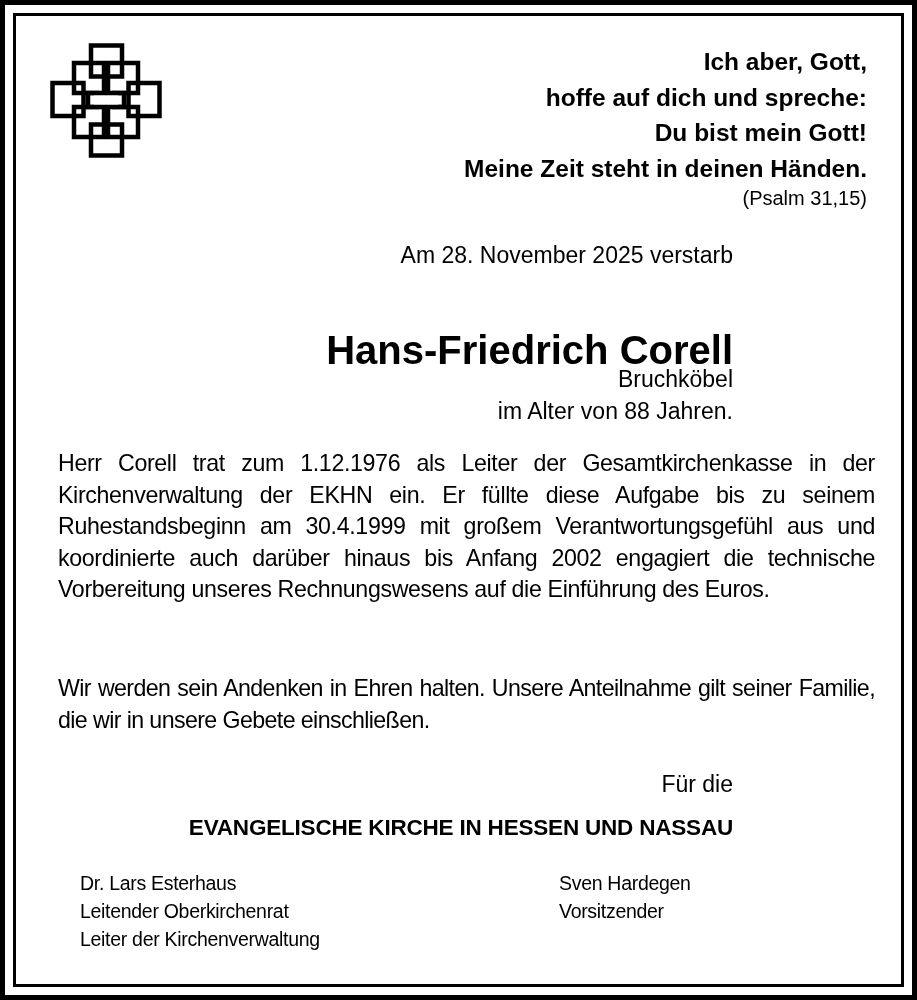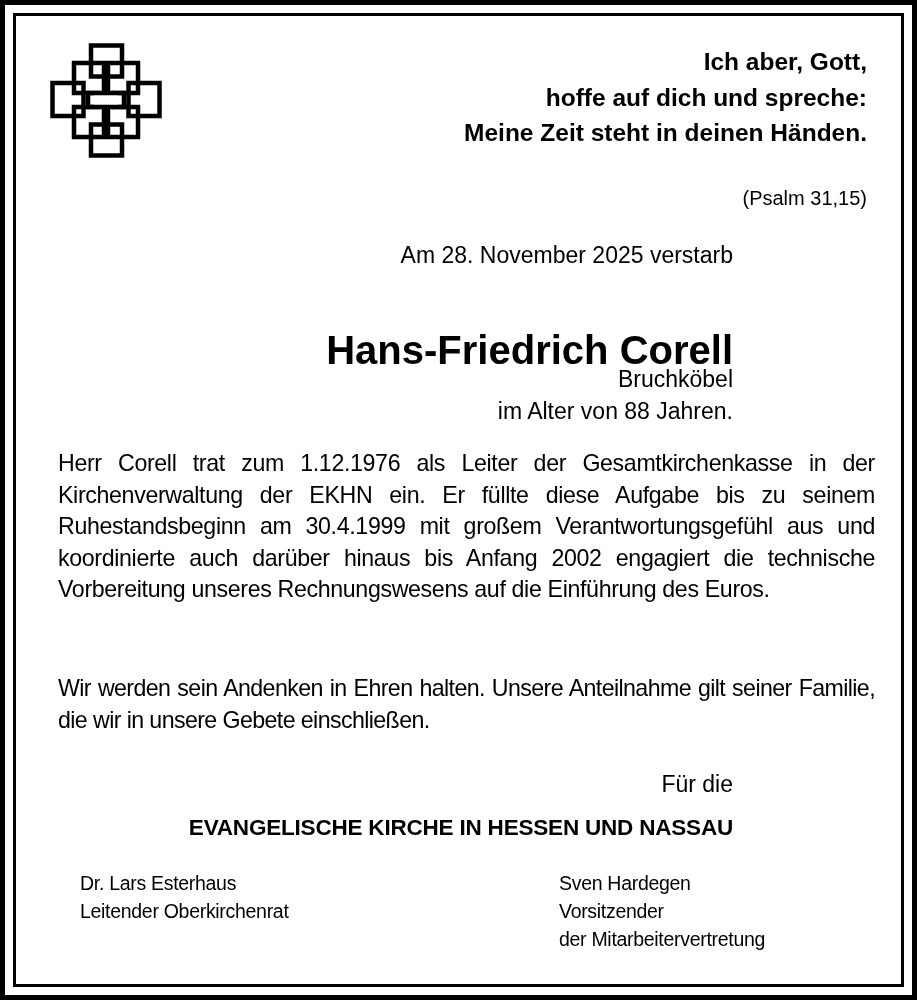--- a/index.html
+++ b/index.html
@@ -146,38 +146,39 @@
   </g>
   <g fill="none" stroke="#000" stroke-width="4.5">
     <polyline points="54,36 54,50 38,50 38,64 54,64 54,79"></polyline>
     <polyline points="58,36 58,50 74,50 74,64 58,64 58,79"></polyline>
   </g>
 </svg>
 
 <div class="psalm">
   <div>Ich aber, Gott,</div>
   <div>hoffe auf dich und spreche:</div>
+  <div>Du bist mein Gott!</div>
   <div>Meine Zeit steht in deinen Händen.</div>
 </div>
 <div class="psalm-ref">(Psalm 31,15)</div>
 
 <div class="center died-line">Am 28. November 2025 verstarb</div>
 <div class="center name">Hans-Friedrich Corell</div>
 <div class="center place">
   <div>Bruchköbel</div>
   <div>im Alter von 88 Jahren.</div>
 </div>
 
 <div class="body-text para1">Herr Corell trat zum 1.12.1976 als Leiter der Gesamtkirchenkasse in der Kirchenverwaltung der EKHN ein. Er füllte diese Aufgabe bis zu seinem Ruhestandsbeginn am 30.4.1999 mit großem Verantwortungsgefühl aus und koordinierte auch darüber hinaus bis Anfang 2002 engagiert die technische Vorbereitung unseres Rechnungswesens auf die Einführung des Euros.</div>
 <div class="body-text para2">Wir werden sein Andenken in Ehren halten. Unsere Anteilnahme gilt seiner Familie, die wir in unsere Gebete einschließen.</div>
 
 <div class="center fuer">Für die</div>
 <div class="center org">EVANGELISCHE KIRCHE IN HESSEN UND NASSAU</div>
 
 <div class="sig sig-left">
   <div>Dr. Lars Esterhaus</div>
   <div>Leitender Oberkirchenrat</div>
+  <div>Leiter der Kirchenverwaltung</div>
 </div>
 <div class="sig sig-right">
   <div>Sven Hardegen</div>
   <div>Vorsitzender</div>
-  <div>der Mitarbeitervertretung</div>
 </div>
 
 </body></html>

